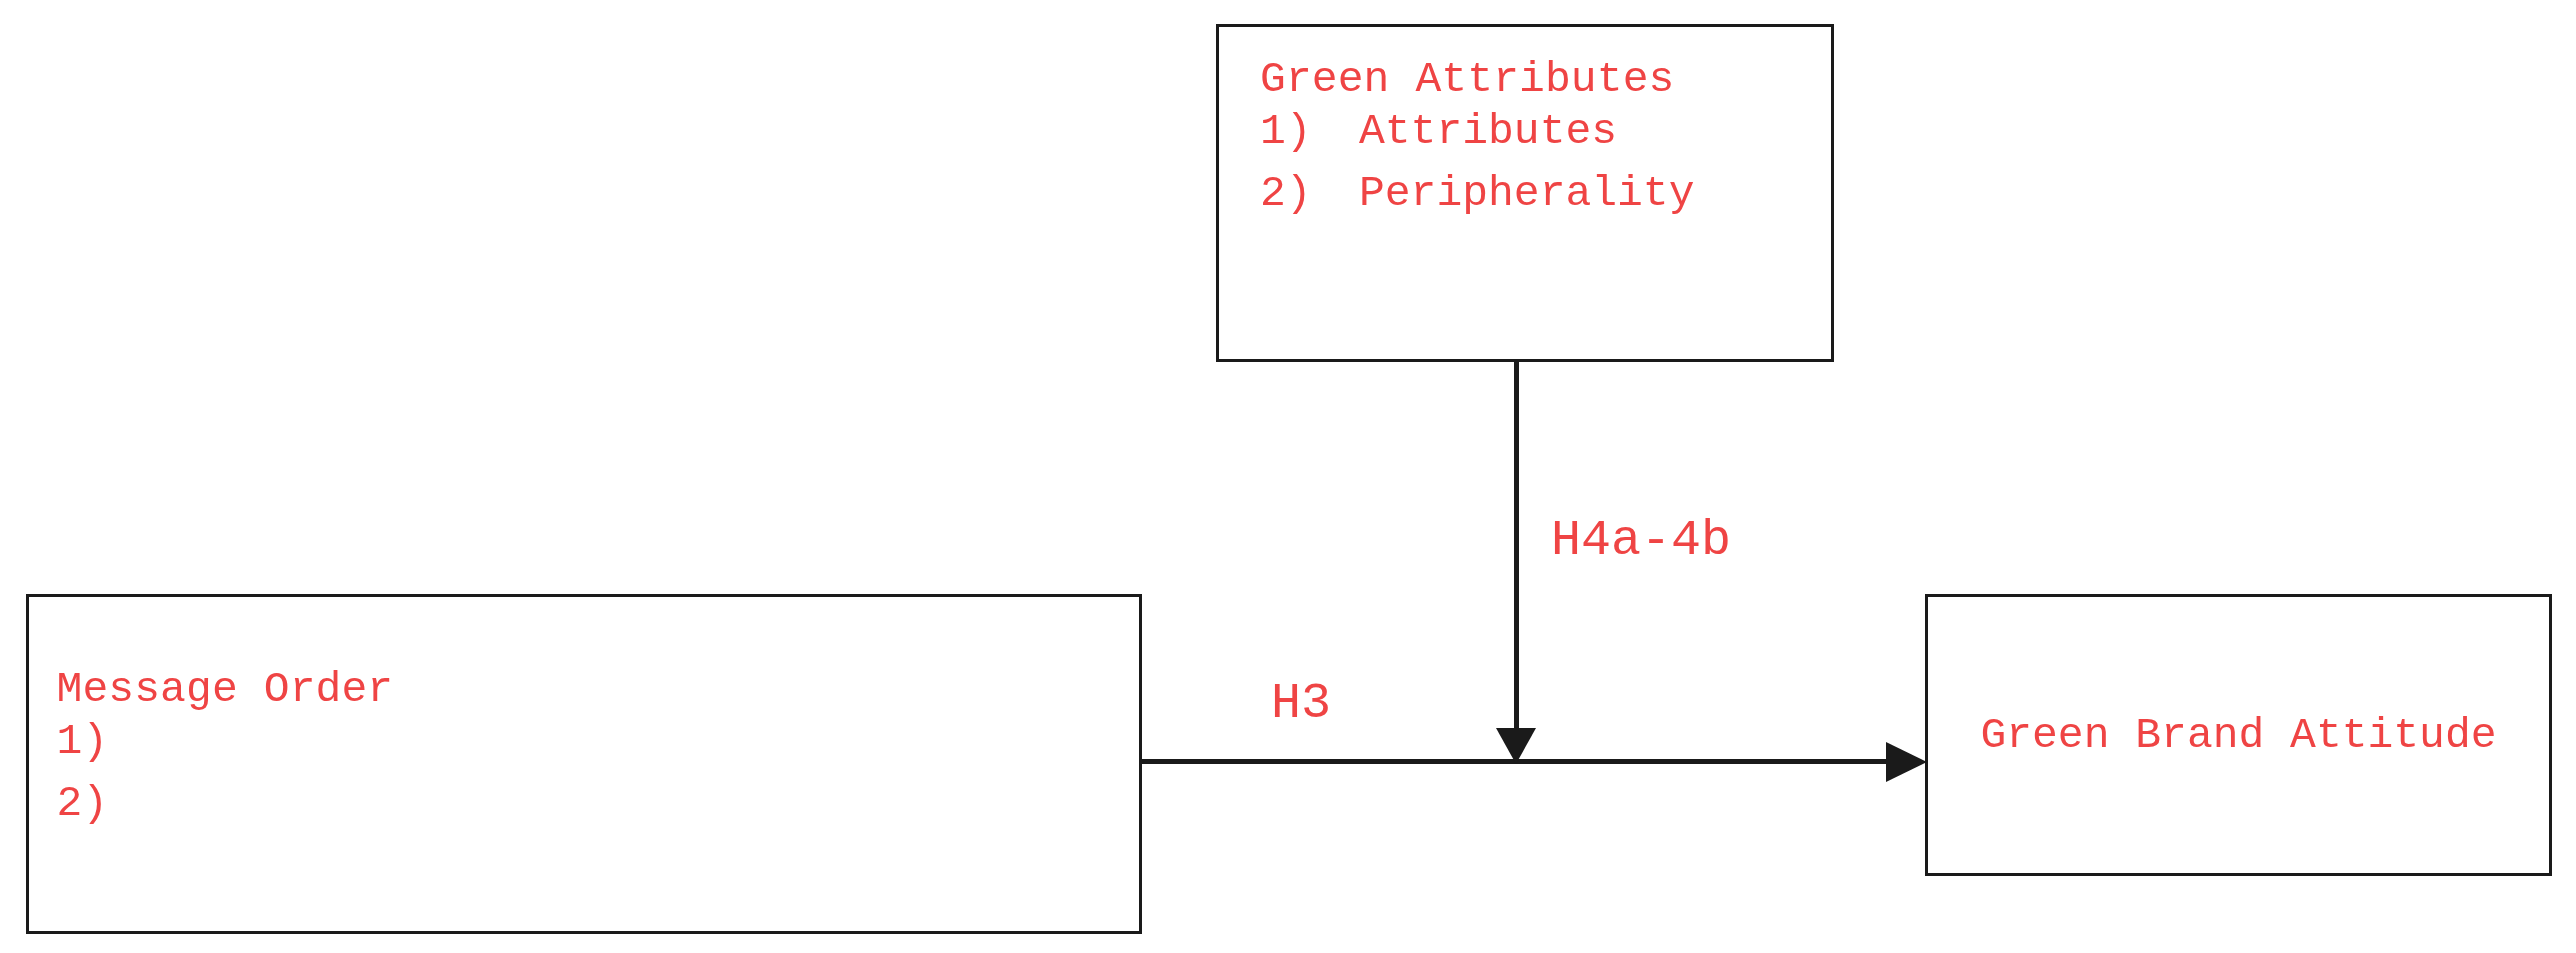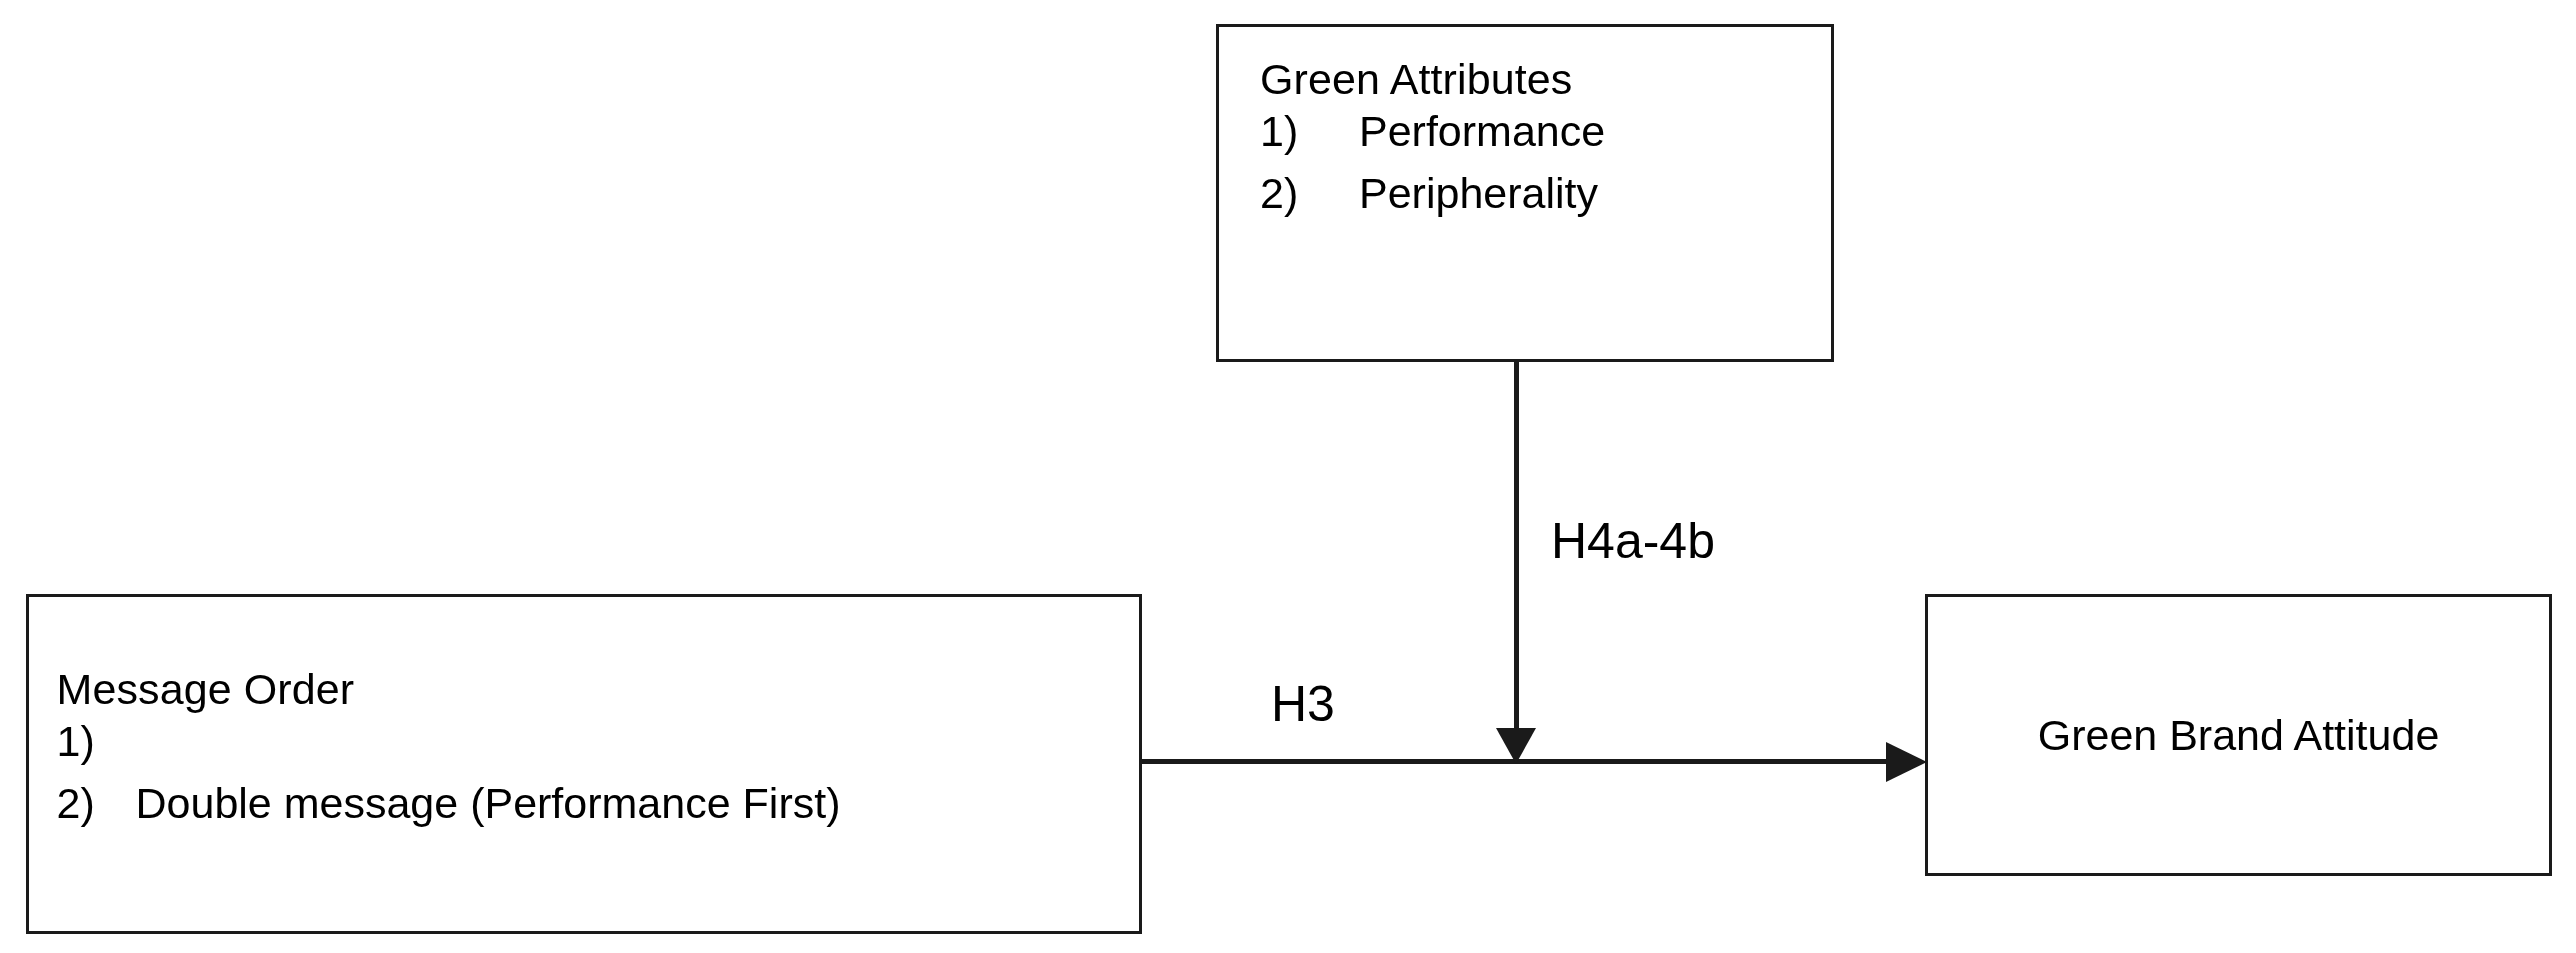--- a/index.html
+++ b/index.html
@@ -5,22 +5,22 @@
   html, body {
     margin: 0;
     padding: 0;
     background: #ffffff;
   }
   #canvas {
     position: relative;
     width: 2576px;
     height: 954px;
     background: #ffffff;
-    font-family: Liberation Sans, sans-serif;
-    color: #000000;
+    font-family: Liberation Mono, monospace;
+    color: #ef4444;
     overflow: hidden;
   }
 
   
   .node-box {
     position: absolute;
     box-sizing: border-box;
     background: #ffffff;
     border: 3.7px solid #1a1a1a;
   }
@@ -163,40 +163,39 @@
 <body>
 
 <div id="canvas">
 
   <div class="node-box" id="box-green-attributes">
     <div class="box-inner">
       <div class="node-title" id="ga-title">Green Attributes</div>
       <ul class="node-list" id="ga-list">
         <li>
           <span class="li-marker">1)</span>
-          <span class="li-text">Performance</span>
+          <span class="li-text">Attributes</span>
         </li>
         <li>
           <span class="li-marker">2)</span>
           <span class="li-text">Peripherality</span>
         </li>
       </ul>
     </div>
   </div>
 
   <div class="node-box" id="box-message-order">
     <div class="box-inner">
       <div class="node-title" id="mo-title">Message Order</div>
       <ul class="node-list" id="mo-list">
         <li>
           <span class="li-marker">1)</span>
         </li>
         <li>
           <span class="li-marker">2)</span>
-          <span class="li-text">Double message (Performance First)</span>
         </li>
       </ul>
     </div>
   </div>
 
   <div class="node-box" id="box-green-brand-attitude">
     <div id="gba-title">Green Brand Attitude</div>
   </div>
 
   <div class="connector" id="arrow-h-line"></div>

